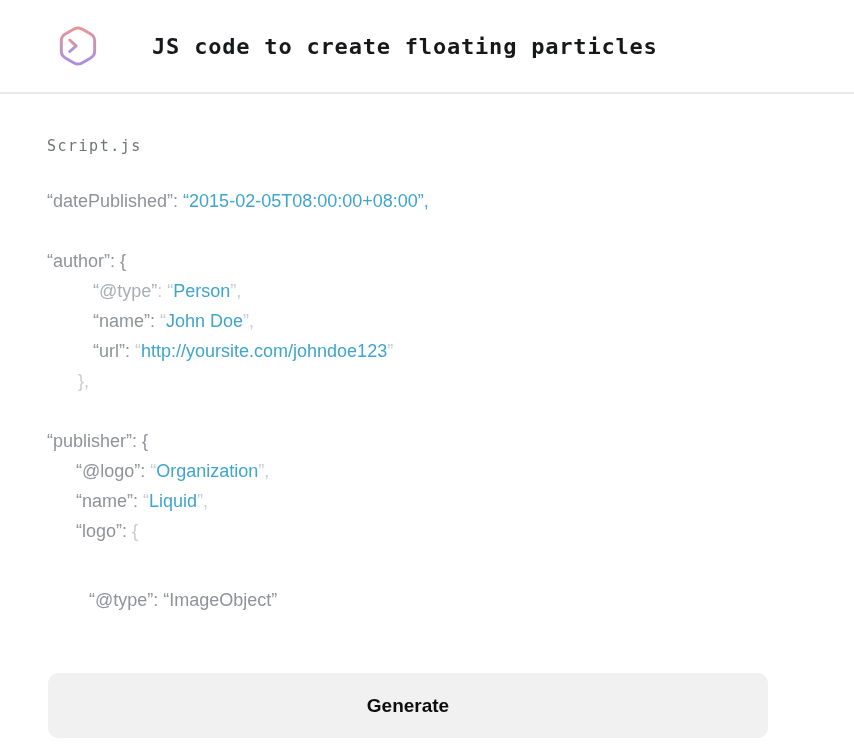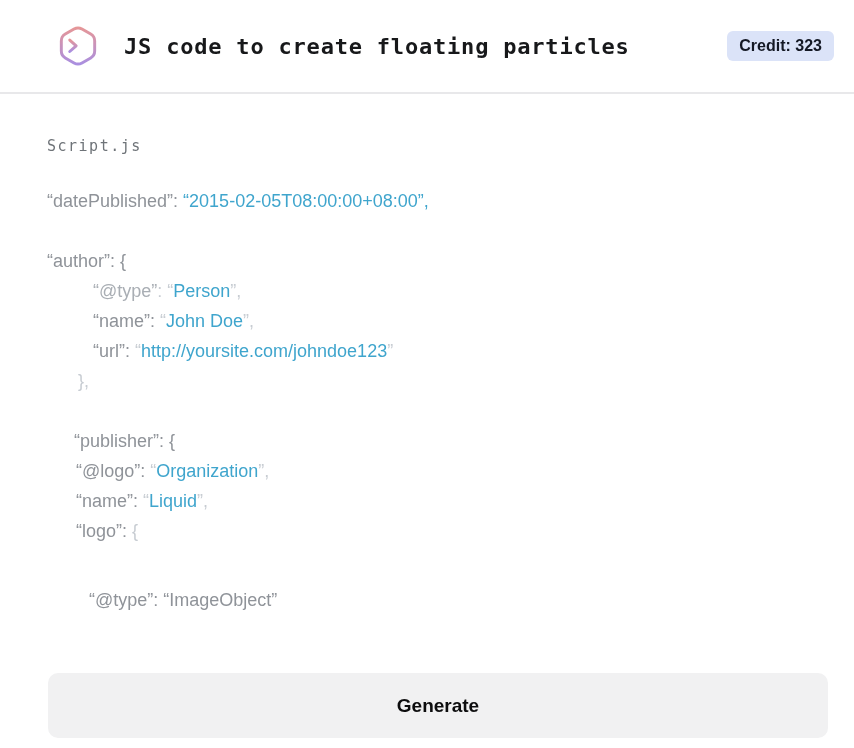--- a/index.html
+++ b/index.html
@@ -7,22 +7,23 @@
     --value_blue:#3fa5cd; --heading_gray:#6e7378; --title_dark:#17181a;
     --badge_bg:#dbe3f8; --badge_text:#141824; --button_bg:#f1f1f2;
     --button_text:#0d0d0e; --border_gray:#e8e8ea;
     --logo_top:#e59698; --logo_bottom:#aa8fe0;
   }
   *{margin:0;padding:0;box-sizing:border-box;}
   html,body{width:854px;height:748px;background:#ffffff;overflow:hidden;
     font-family:"Liberation Sans",sans-serif;}
   .header{
     height:94px;display:flex;align-items:center;
-    padding:0 20px 0 56px;border-bottom:2px solid var(--border_gray);
+    padding:0 28px 0 56px;border-bottom:2px solid var(--border_gray);
     background:#ffffff;
+    gap:28px;
   }
   .logo{width:44px;height:48px;flex:0 0 auto;display:flex;align-items:center;justify-content:center;}
   .app-title{
     margin-left:24px;
     font-family:"DejaVu Sans Mono","Liberation Mono",monospace;
     font-size:22px;font-weight:600;letter-spacing:0.8px;color:var(--title_dark);
     white-space:nowrap;
   }
   .credit-badge{
     margin-left:auto;background:var(--badge_bg);color:var(--badge_text);
@@ -35,21 +36,21 @@
     font-size:15px;font-weight:500;letter-spacing:1.5px;
     color:var(--heading_gray);line-height:24px;
   }
   .code-block{margin-top:28px;font-size:18px;line-height:30px;}
   .code-line{white-space:pre;min-height:30px;}
   .seg-key{color:var(--key_gray);text-align:center;}
   .seg-keylight{color:var(--key_light);}
   .seg-punct{color:var(--punct_light);}
   .seg-value{color:var(--value_blue);}
   .generate-button{
-    display:block;width:780px;height:65px;margin:58px 0 0 1px;
+    display:block;width:720px;height:65px;margin:58px 0 0 1px;
     background:var(--button_bg);border:none;border-radius:10px;
     font-family:"Liberation Sans",sans-serif;
     font-size:19px;font-weight:700;color:var(--button_text);
     cursor:pointer;text-align:center;
   }
 </style>
 </head>
 <body>
 
 <div class="header">
@@ -60,34 +61,33 @@
           <stop offset="0" style="stop-color:var(--logo_top,#e59698)"></stop>
           <stop offset="1" style="stop-color:var(--logo_bottom,#aa8fe0)"></stop>
         </linearGradient>
       </defs>
       <path d="M 28.33 7.5 L 37.86 13 Q 42.19 15.5 42.19 20.5 L 42.19 31.5 Q 42.19 36.5 37.86 39 L 28.33 44.5 Q 24 47 19.67 44.5 L 10.14 39 Q 5.81 36.5 5.81 31.5 L 5.81 20.5 Q 5.81 15.5 10.14 13 L 19.67 7.5 Q 24 5 28.33 7.5 Z" stroke="url(#logoGrad)" stroke-width="3.2" fill="none"></path>
       <path d="M 15 19.5 L 22 25.8 L 15 32" stroke="url(#logoGrad)" stroke-width="3.2" stroke-linecap="round" stroke-linejoin="round" fill="none"></path>
       <path d="M 26.5 32.8 L 33.5 32.8" stroke="url(#logoGrad)" stroke-width="3.2" stroke-linecap="round" fill="none"></path>
     </svg>
   </div>
   <div class="app-title">JS code to create floating particles</div>
-  <div class="credit-badge">Credit: 323</div>
 </div>
 
 <div class="main">
   <div class="file-title">Script.js</div>
   <div class="code-block">
       <div class="code-line" style="padding-left: 0px;"><span class="seg-key">“datePublished”: </span><span class="seg-value">“2015-02-05T08:00:00+08:00”,</span></div>
       <div class="code-line" style="padding-left: 0px;">&nbsp;</div>
       <div class="code-line" style="padding-left: 0px;"><span class="seg-key">“author”: {</span></div>
       <div class="code-line" style="padding-left: 46px;"><span class="seg-keylight">“@type”</span><span class="seg-punct">: </span><span class="seg-punct">“</span><span class="seg-value">Person</span><span class="seg-punct">”,</span></div>
       <div class="code-line" style="padding-left: 46px;"><span class="seg-key">“name”: </span><span class="seg-punct">“</span><span class="seg-value">John Doe</span><span class="seg-punct">”,</span></div>
       <div class="code-line" style="padding-left: 46px;"><span class="seg-key">“url”: </span><span class="seg-punct">“</span><span class="seg-value">http://yoursite.com/johndoe123</span><span class="seg-punct">”</span></div>
       <div class="code-line" style="padding-left: 31px;"><span class="seg-punct">},</span></div>
       <div class="code-line" style="padding-left: 0px;">&nbsp;</div>
-      <div class="code-line" style="padding-left: 0px; margin-left: 27px;"><span class="seg-key">“publisher”: {</span></div>
+      <div class="code-line" style="padding-left: 0px;"><span class="seg-key">“publisher”: {</span></div>
       <div class="code-line" style="padding-left: 29px;"><span class="seg-key">“@logo”: </span><span class="seg-punct">“</span><span class="seg-value">Organization</span><span class="seg-punct">”,</span></div>
       <div class="code-line" style="padding-left: 29px;"><span class="seg-key">“name”: </span><span class="seg-punct">“</span><span class="seg-value">Liquid</span><span class="seg-punct">”,</span></div>
       <div class="code-line" style="padding-left: 29px;"><span class="seg-key">“logo”: </span><span class="seg-punct">{</span></div>
       <div class="code-line" style="padding-left: 42px; margin-top: 39px;"><span class="seg-key">“@type”: “ImageObject”</span></div>
     </div>
   <button class="generate-button">Generate</button>
 </div>
 
 </body></html>

